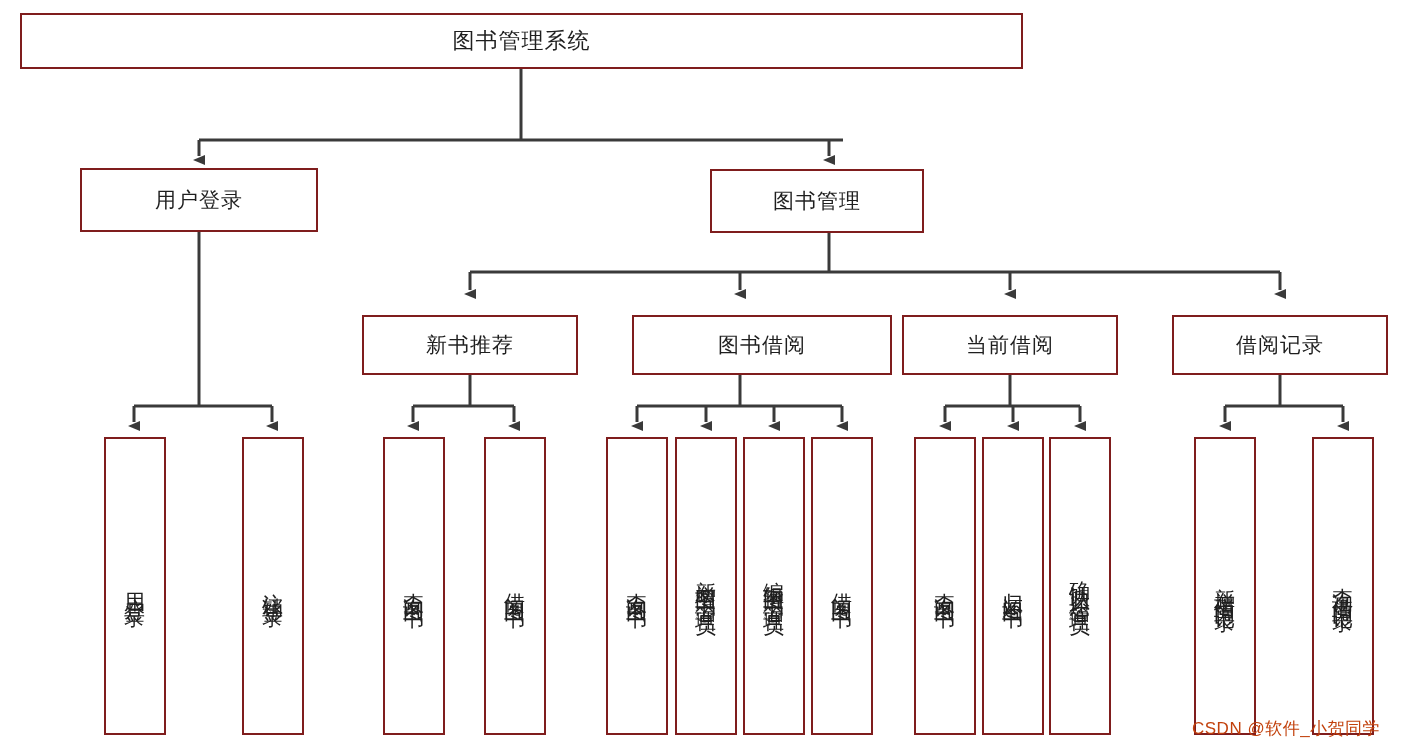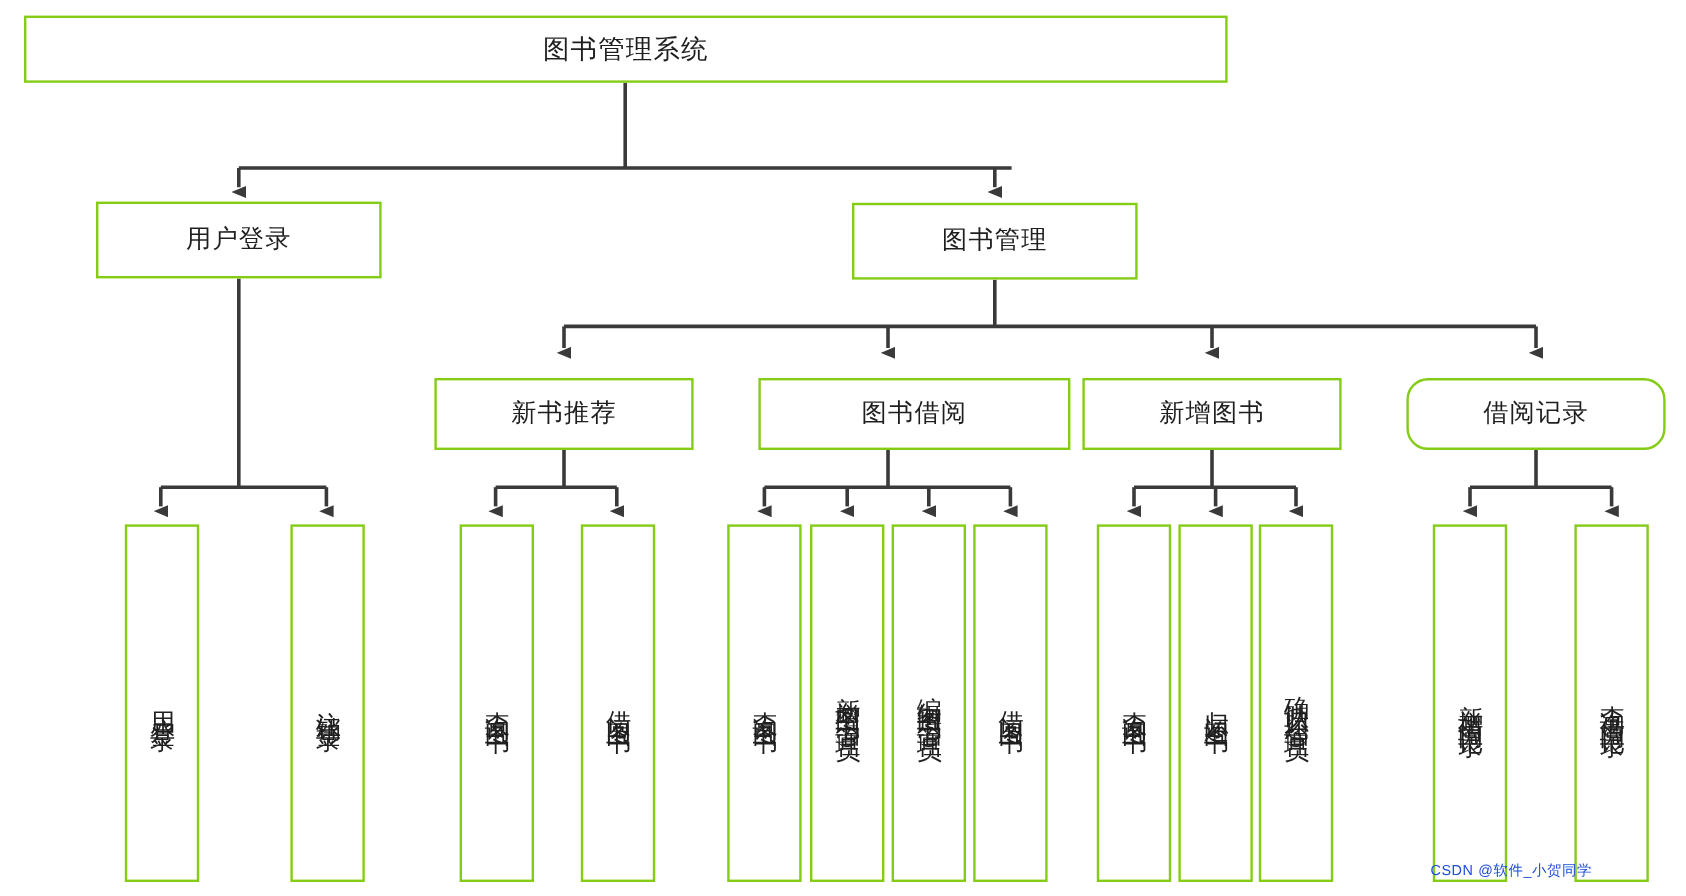--- a/index.html
+++ b/index.html
@@ -21,21 +21,21 @@
     position: absolute;
     left: 0;
     top: 0;
     width: 1405px;
     height: 747px;
     pointer-events: none;
   }
   .node {
     position: absolute;
     box-sizing: border-box;
-    border: 2px solid #84cc16;
+    border: 2px solid #7f1d1d;
     background: #ffffff;
     display: flex;
     align-items: center;
     justify-content: center;
     color: #1f1f1f;
     text-align: center;
   }
   .node.h {
     font-size: 21px;
     letter-spacing: 1px;
@@ -56,22 +56,22 @@
     justify-content: center;
   }
   .node.v .vtext {
     writing-mode: vertical-rl;
     text-orientation: upright;
     display: block;
     white-space: nowrap;
   }
   .watermark {
     position: absolute;
-    font-size: 12px;
-    color: #1d4ed8;
+    font-size: 17px;
+    color: #c2410c;
     white-space: nowrap;
     letter-spacing: 0.5px;
     text-align: center;
   }
 </style>
 </head>
 <body>
 
 <div id="canvas">
 
@@ -126,37 +126,37 @@
   </svg>
 
   <div class="node h root" style="left:20px; top:13px; width:1003px; height:56px;">
     <span>图书管理系统</span>
   </div>
 
   <div class="node h" style="left:80px; top:168px; width:238px; height:64px;">
     <span>用户登录</span>
   </div>
 
-  <div class="node h" style="left:710px; top:169px; width:238px; height:64px;">
+  <div class="node h" style="left:710px; top:169px; width:214px; height:64px;">
     <span>图书管理</span>
   </div>
 
   <div class="node h" style="left:362px; top:315px; width:216px; height:60px;justify-content:center;">
     <span>新书推荐</span>
   </div>
 
   <div class="node h" style="left:632px; top:315px; width:260px; height:60px;">
     <span>图书借阅</span>
   </div>
 
   <div class="node h" style="left:902px; top:315px; width:216px; height:60px;">
-    <span>新增图书</span>
-  </div>
-
-  <div class="node h" style="left:1172px; top:315px; width:216px; height:60px;border-radius:18px;">
+    <span>当前借阅</span>
+  </div>
+
+  <div class="node h" style="left:1172px; top:315px; width:216px; height:60px;">
     <span>借阅记录</span>
   </div>
 
   <div class="node v" style="left:104px; top:437px; width:62px; height:298px;">
     <span class="vtext">用户登录</span>
   </div>
   <div class="node v" style="left:242px; top:437px; width:62px; height:298px;">
     <span class="vtext">注销登录</span>
   </div>
 

